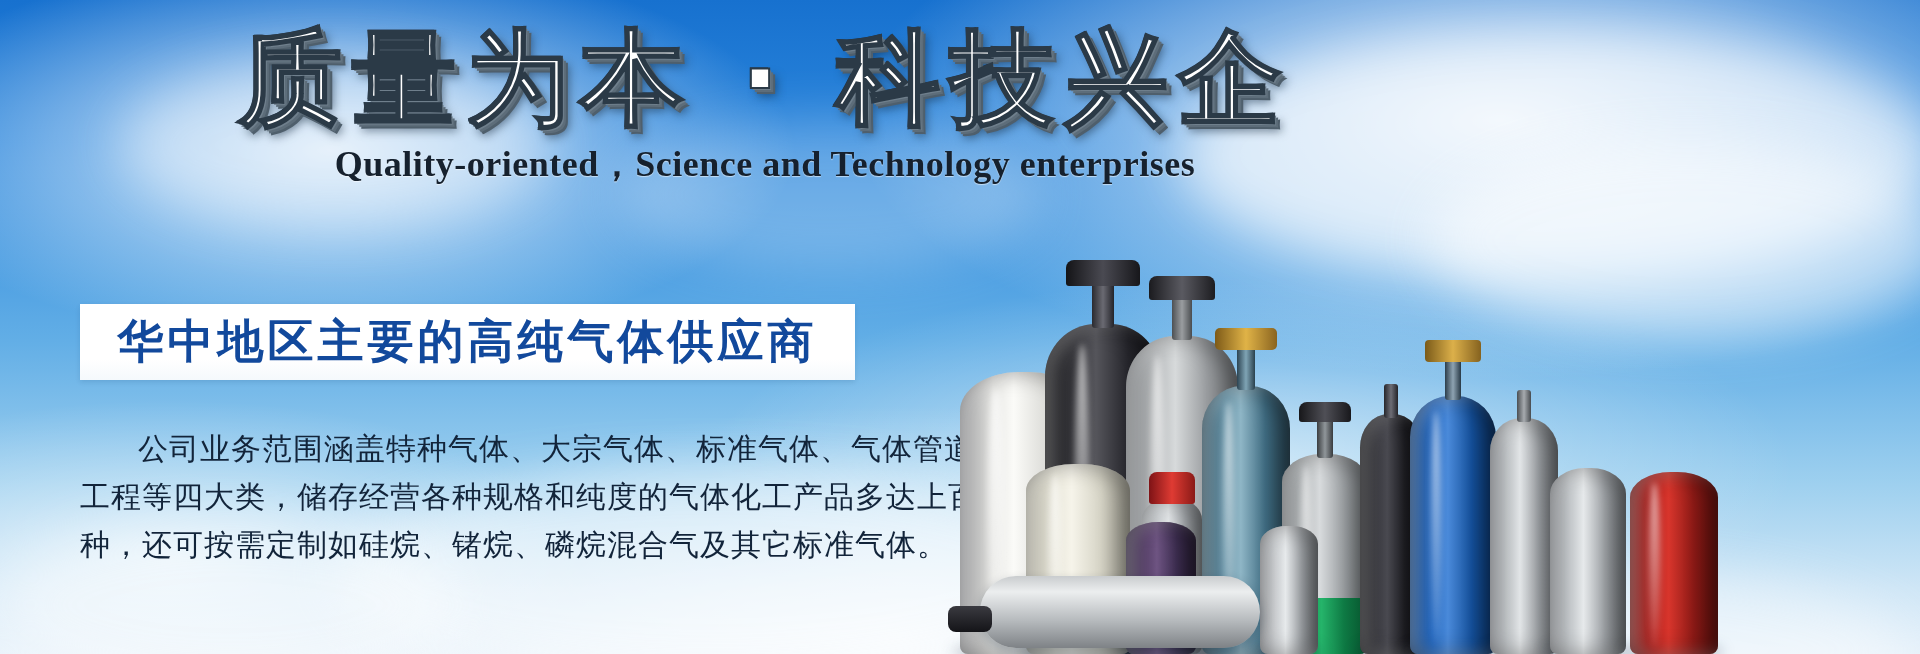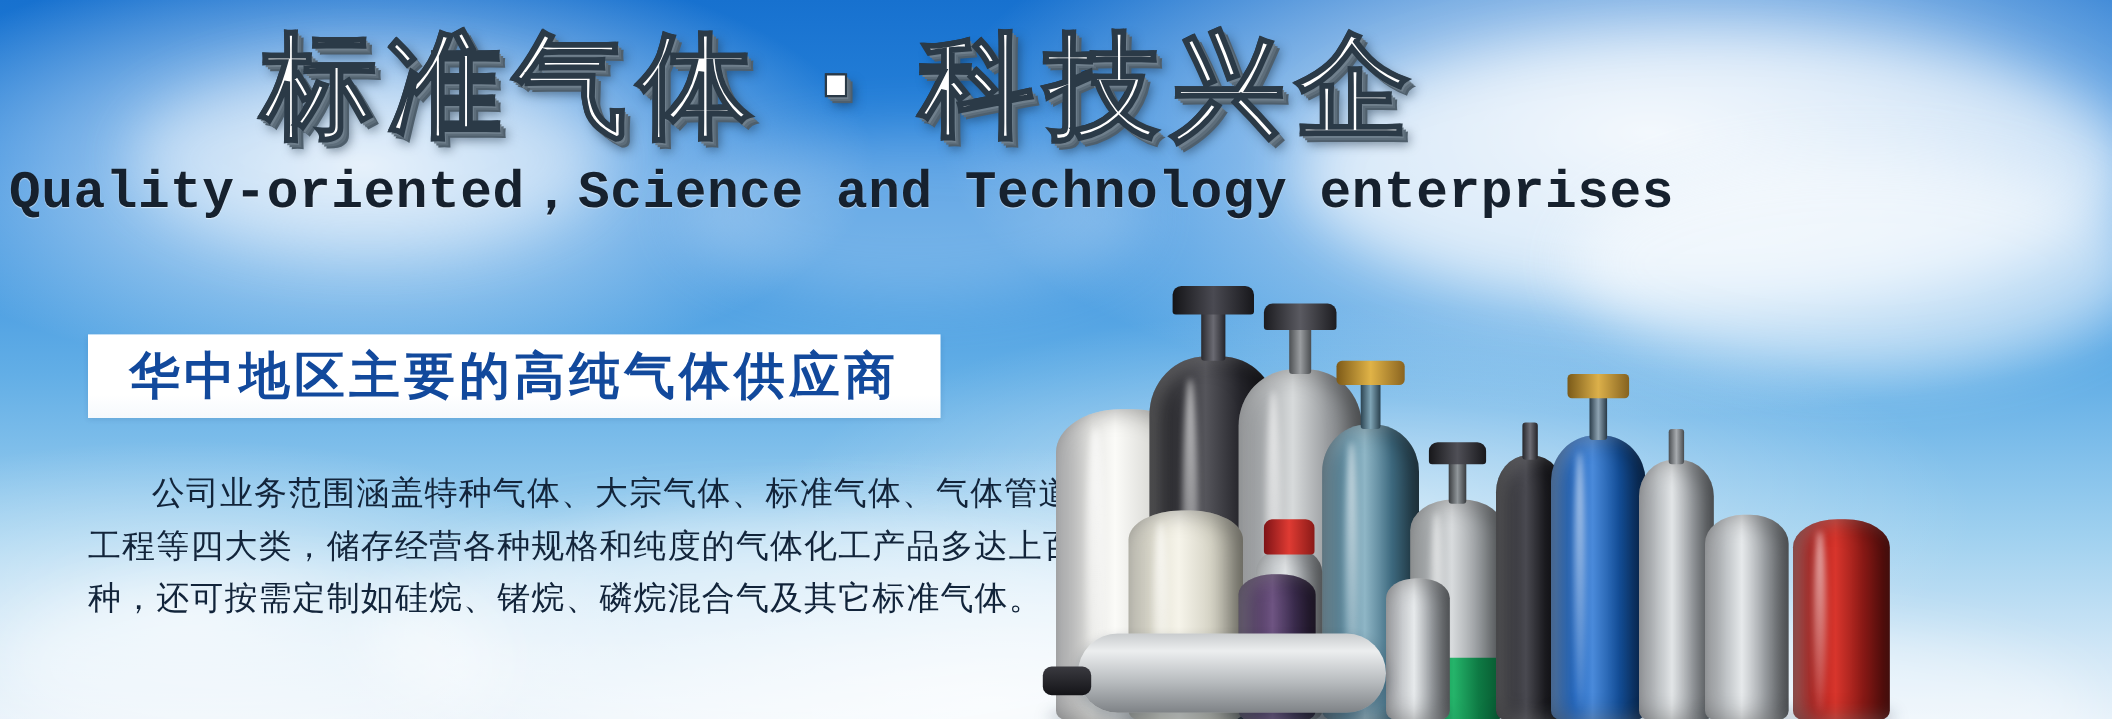--- a/index.html
+++ b/index.html
@@ -40,22 +40,22 @@
        2px 2px 0 #6f7f8c,
        4px 4px 0 #5d6d7a,
        6px 6px 0 #4f5f6c,
        7px 8px 10px rgba(20,40,60,.55),
        -1px -1px 0 #223448;
     -webkit-text-stroke:2px #2b3a47;
   }
 
   #subtitle{
     position:absolute;left:0;top:140px;width:1530px;text-align:center;
-    font-family:Liberation Mono, monospace;
-    font-weight:700;font-size:48px;letter-spacing:.5px;
+    font-family:Liberation Serif, serif;
+    font-weight:700;font-size:36px;letter-spacing:.5px;
     color:#16212e;white-space:nowrap;
     text-shadow:0 1px 1px rgba(255,255,255,.55);
   }
 
   
   #whitebar{
     position:absolute;left:80px;top:304px;width:775px;height:76px;
     background:linear-gradient(180deg,#ffffff 0%,#ffffff 72%,#f5f9fc 100%);
     box-shadow:0 2px 5px rgba(0,40,80,.12);
   }
@@ -96,21 +96,21 @@
 <div id="banner">
 
   <div class="cloud c1"></div>
   <div class="cloud c2"></div>
   <div class="cloud c3"></div>
   <div class="cloud c4"></div>
   <div class="cloud c5"></div>
   <div class="cloud c6"></div>
   <div class="cloud c7"></div>
 
-  <div id="headline">标准气体 · 科技兴企</div>
+  <div id="headline">质量为本 · 科技兴企</div>
 
   <div id="subtitle">Quality-oriented，Science and Technology enterprises</div>
 
   <div id="whitebar">
     <div id="whitebar-text">华中地区主要的高纯气体供应商</div>
   </div>
 
   <div id="paragraph">
     <span class="ln indent">公司业务范围涵盖特种气体、大宗气体、标准气体、气体管道</span>
     <span class="ln">工程等四大类，储存经营各种规格和纯度的气体化工产品多达上百</span>

